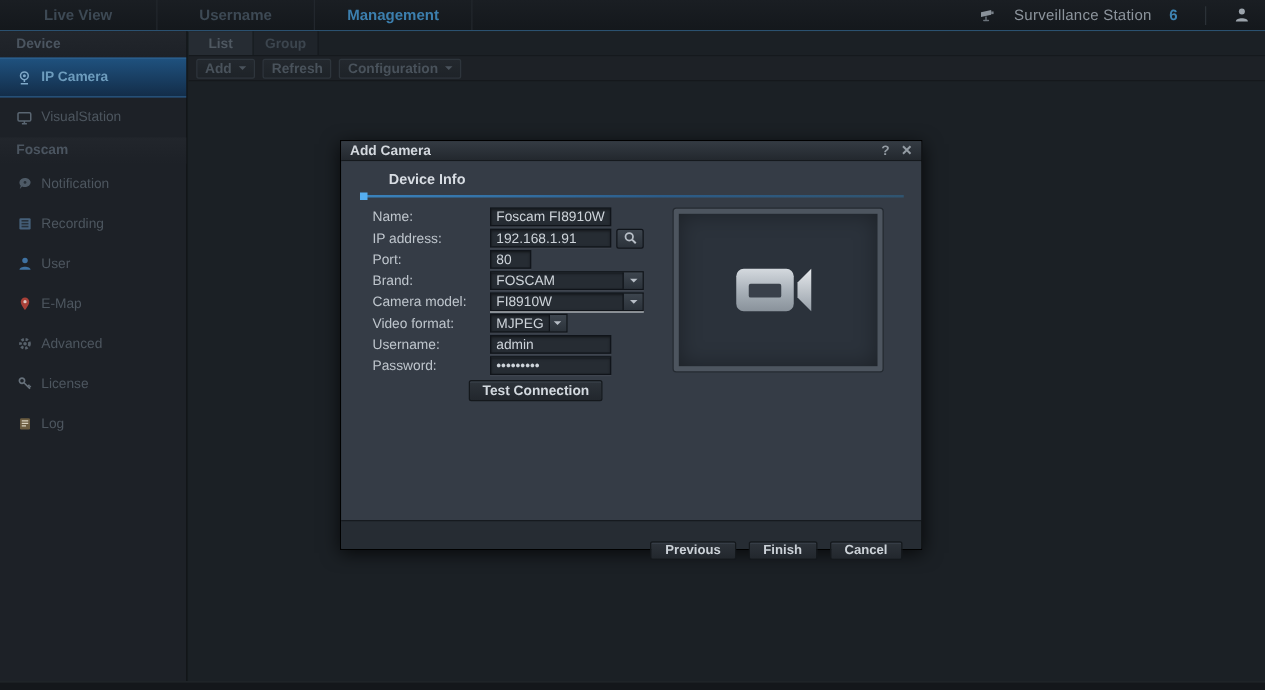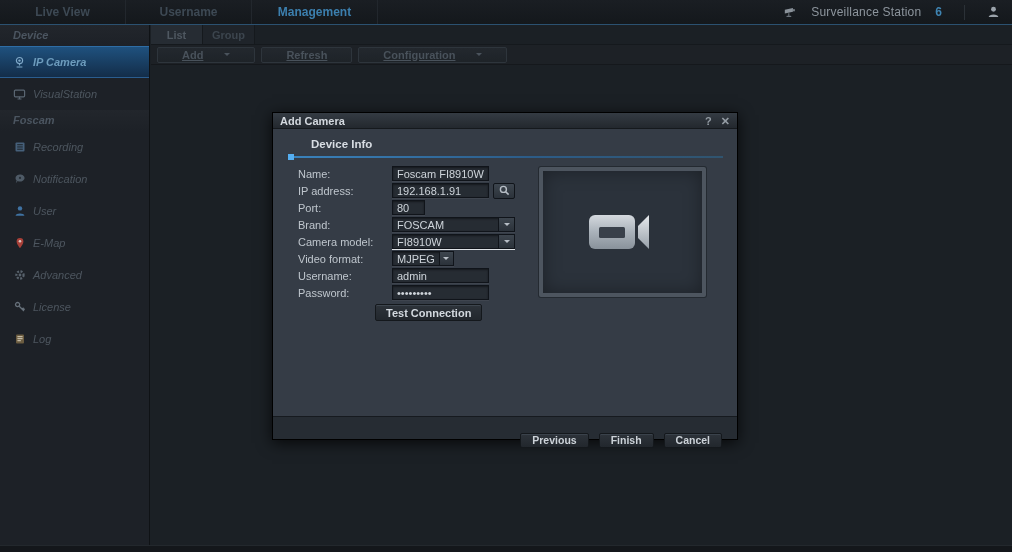--- a/index.html
+++ b/index.html
@@ -16,42 +16,42 @@
     color:#3d4954; height:100%; line-height:24px; cursor:default;
     border-right:1px solid #22272d; }
   .nav-item.active { color:#3c7fae; }
   .topbar-right { margin-left:auto; display:flex; align-items:center; gap:14px; padding-right:12px; }
   .brand-text { font-size:12px; color:#8d959d; letter-spacing:.2px; }
   .brand-ver { font-size:12px; color:#3f84b2; font-weight:bold; }
   .top-sep { width:1px; height:15px; background:#2b3137; margin:0 8px; }
 
   
   .sidebar { position:absolute; top:25px; left:0; width:150px; bottom:7px;
-    background:#1d2127; border-right:1px solid #0f1215;font-style:italic; }
+    background:#1d2127; border-right:1px solid #0f1215; }
   .side-header { height:21px; line-height:21px; padding-left:13px; font-size:11px;
     font-weight:bold; color:#4b5560; background:linear-gradient(#22262c,#1d2127); }
   .side-item { height:32px; display:flex; align-items:center; gap:7px;
     padding-left:13px; font-size:11px; color:#4d565f; cursor:default; }
   .side-item.selected {
     background:linear-gradient(#1f517e,#132d49);
     border-top:1px solid #2e6da5; border-bottom:1px solid #2a5d8f;
     color:#6d9cbd; font-weight:bold; }
   .side-icon { width:13px; height:13px; flex:0 0 13px; display:flex; align-items:center; justify-content:center; }
 
   
   .main { position:absolute; top:25px; left:151px; right:0; bottom:7px; background:#1b2025; }
   .tabs { height:20px; display:flex; border-bottom:1px solid #15191d; }
   .tab { width:52px; text-align:center; line-height:20px; font-size:11px; font-weight:bold;
     color:#3c454e; background:#1f242a; border-right:1px solid #15191d; cursor:default; }
   .tab.active { color:#4f5861; background:#262c33; }
   .toolbar { height:20px; background:#1d2126; border-bottom:1px solid #15181c;
     display:flex; align-items:center; gap:6px; padding-left:6px; }
-  .tool-btn { height:16px; padding:0 24px; display:flex; align-items:center; gap:21px;
+  .tool-btn { height:16px; padding:0 6px; display:flex; align-items:center; gap:6px;
     font-size:11px; font-weight:bold; color:#49525b; background:linear-gradient(#23282e,#1e2328);
-    border:1px solid #2e353c; border-radius:2px; cursor:default;text-decoration:underline; }
+    border:1px solid #2e353c; border-radius:2px; cursor:default; }
   .caret { width:0; height:0; border-left:3px solid transparent; border-right:3px solid transparent;
     border-top:3px solid #4a535c; }
 
   
   .bottom-strip { position:absolute; left:0; right:0; bottom:0; height:7px;
     background:#14171b; border-top:1px solid #23282d; }
 
   
   .dialog { position:absolute; left:272px; top:112px; width:466px; height:328px;
     border:1px solid #000; background:#353c46; box-shadow:0 3px 14px rgba(0,0,0,.75);
@@ -155,37 +155,37 @@
         </svg>
       </span>
       <span>VisualStation</span>
     </div>
 
     <div class="side-header">Foscam</div>
 
     <div class="side-item">
       <span class="side-icon">
         <svg width="12" height="12" viewBox="0 0 12 12">
+          <path d="M1.5 5 a4.5 3.6 0 1 1 2.2 3.1 L1.8 10.2 L2.6 7.6 A3.6 3.6 0 0 1 1.5 5 Z" fill="#4e5a66"></path>
+          <circle cx="6" cy="4.9" r="1.1" fill="#262e36"></circle>
+        </svg>
+      </span>
+      <span>Notification</span>
+    </div>
+
+    <div class="side-item">
+      <span class="side-icon">
+        <svg width="12" height="12" viewBox="0 0 12 12">
           <rect x="1.5" y="1.5" width="9" height="9" rx="1" fill="#46607a"></rect>
           <rect x="3.2" y="3" width="5.6" height="1.3" fill="#26303a"></rect>
           <rect x="3.2" y="5.3" width="5.6" height="1.3" fill="#26303a"></rect>
           <rect x="3.2" y="7.6" width="5.6" height="1.3" fill="#26303a"></rect>
         </svg>
       </span>
       <span>Recording</span>
-    </div>
-
-    <div class="side-item">
-      <span class="side-icon">
-        <svg width="12" height="12" viewBox="0 0 12 12">
-          <path d="M1.5 5 a4.5 3.6 0 1 1 2.2 3.1 L1.8 10.2 L2.6 7.6 A3.6 3.6 0 0 1 1.5 5 Z" fill="#4e5a66"></path>
-          <circle cx="6" cy="4.9" r="1.1" fill="#262e36"></circle>
-        </svg>
-      </span>
-      <span>Notification</span>
     </div>
 
     <div class="side-item">
       <span class="side-icon">
         <svg width="12" height="12" viewBox="0 0 12 12">
           <circle cx="6" cy="3.4" r="2.2" fill="#3f72a2"></circle>
           <path d="M1.6 10.8 C1.6 7.6 10.4 7.6 10.4 10.8 Z" fill="#3f72a2"></path>
         </svg>
       </span>
       <span>User</span>

